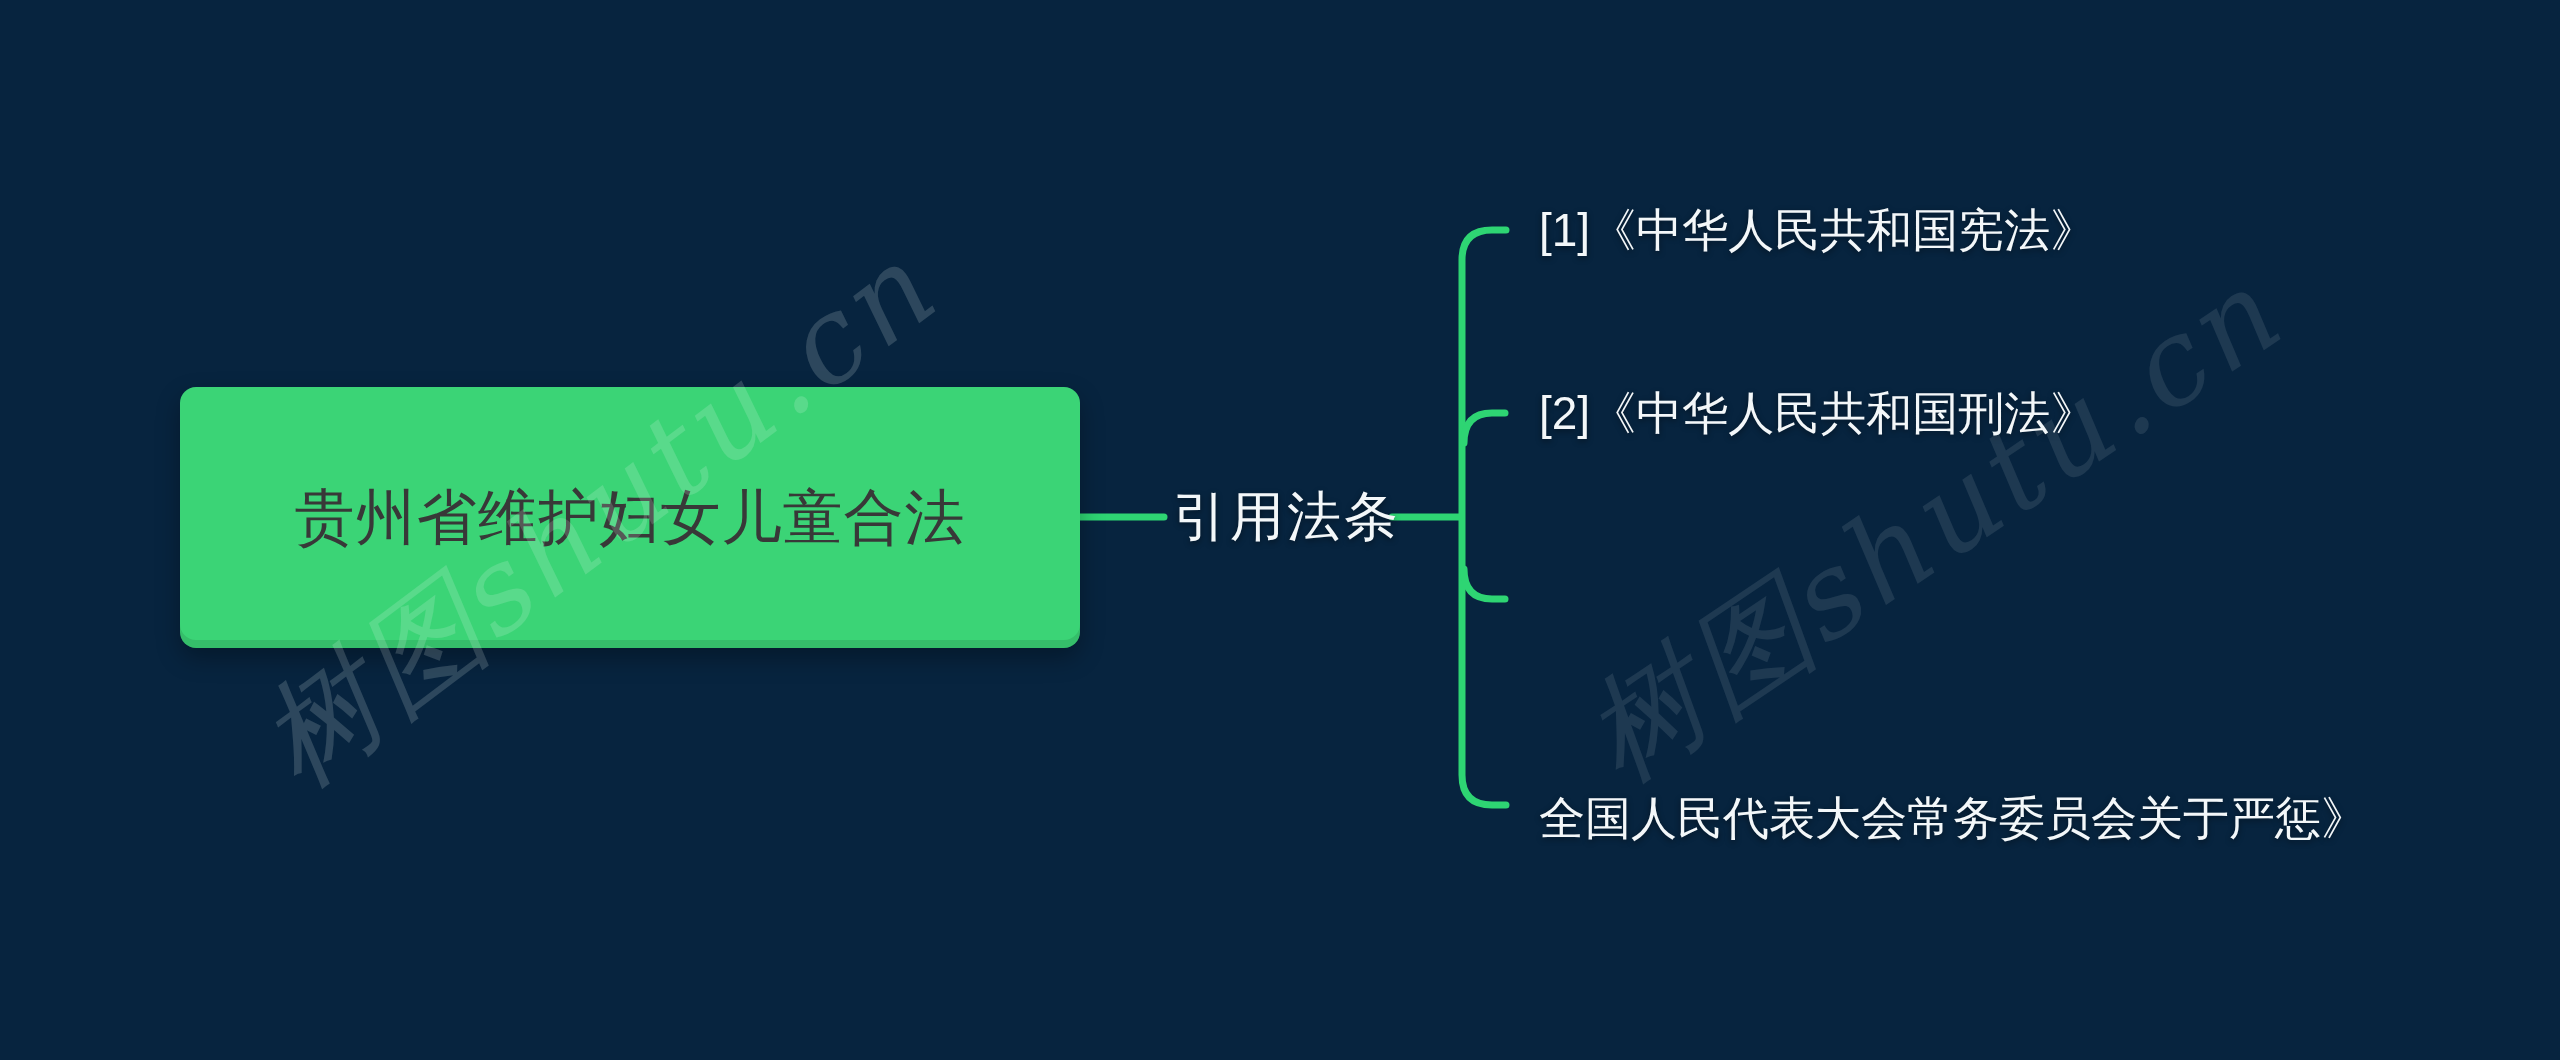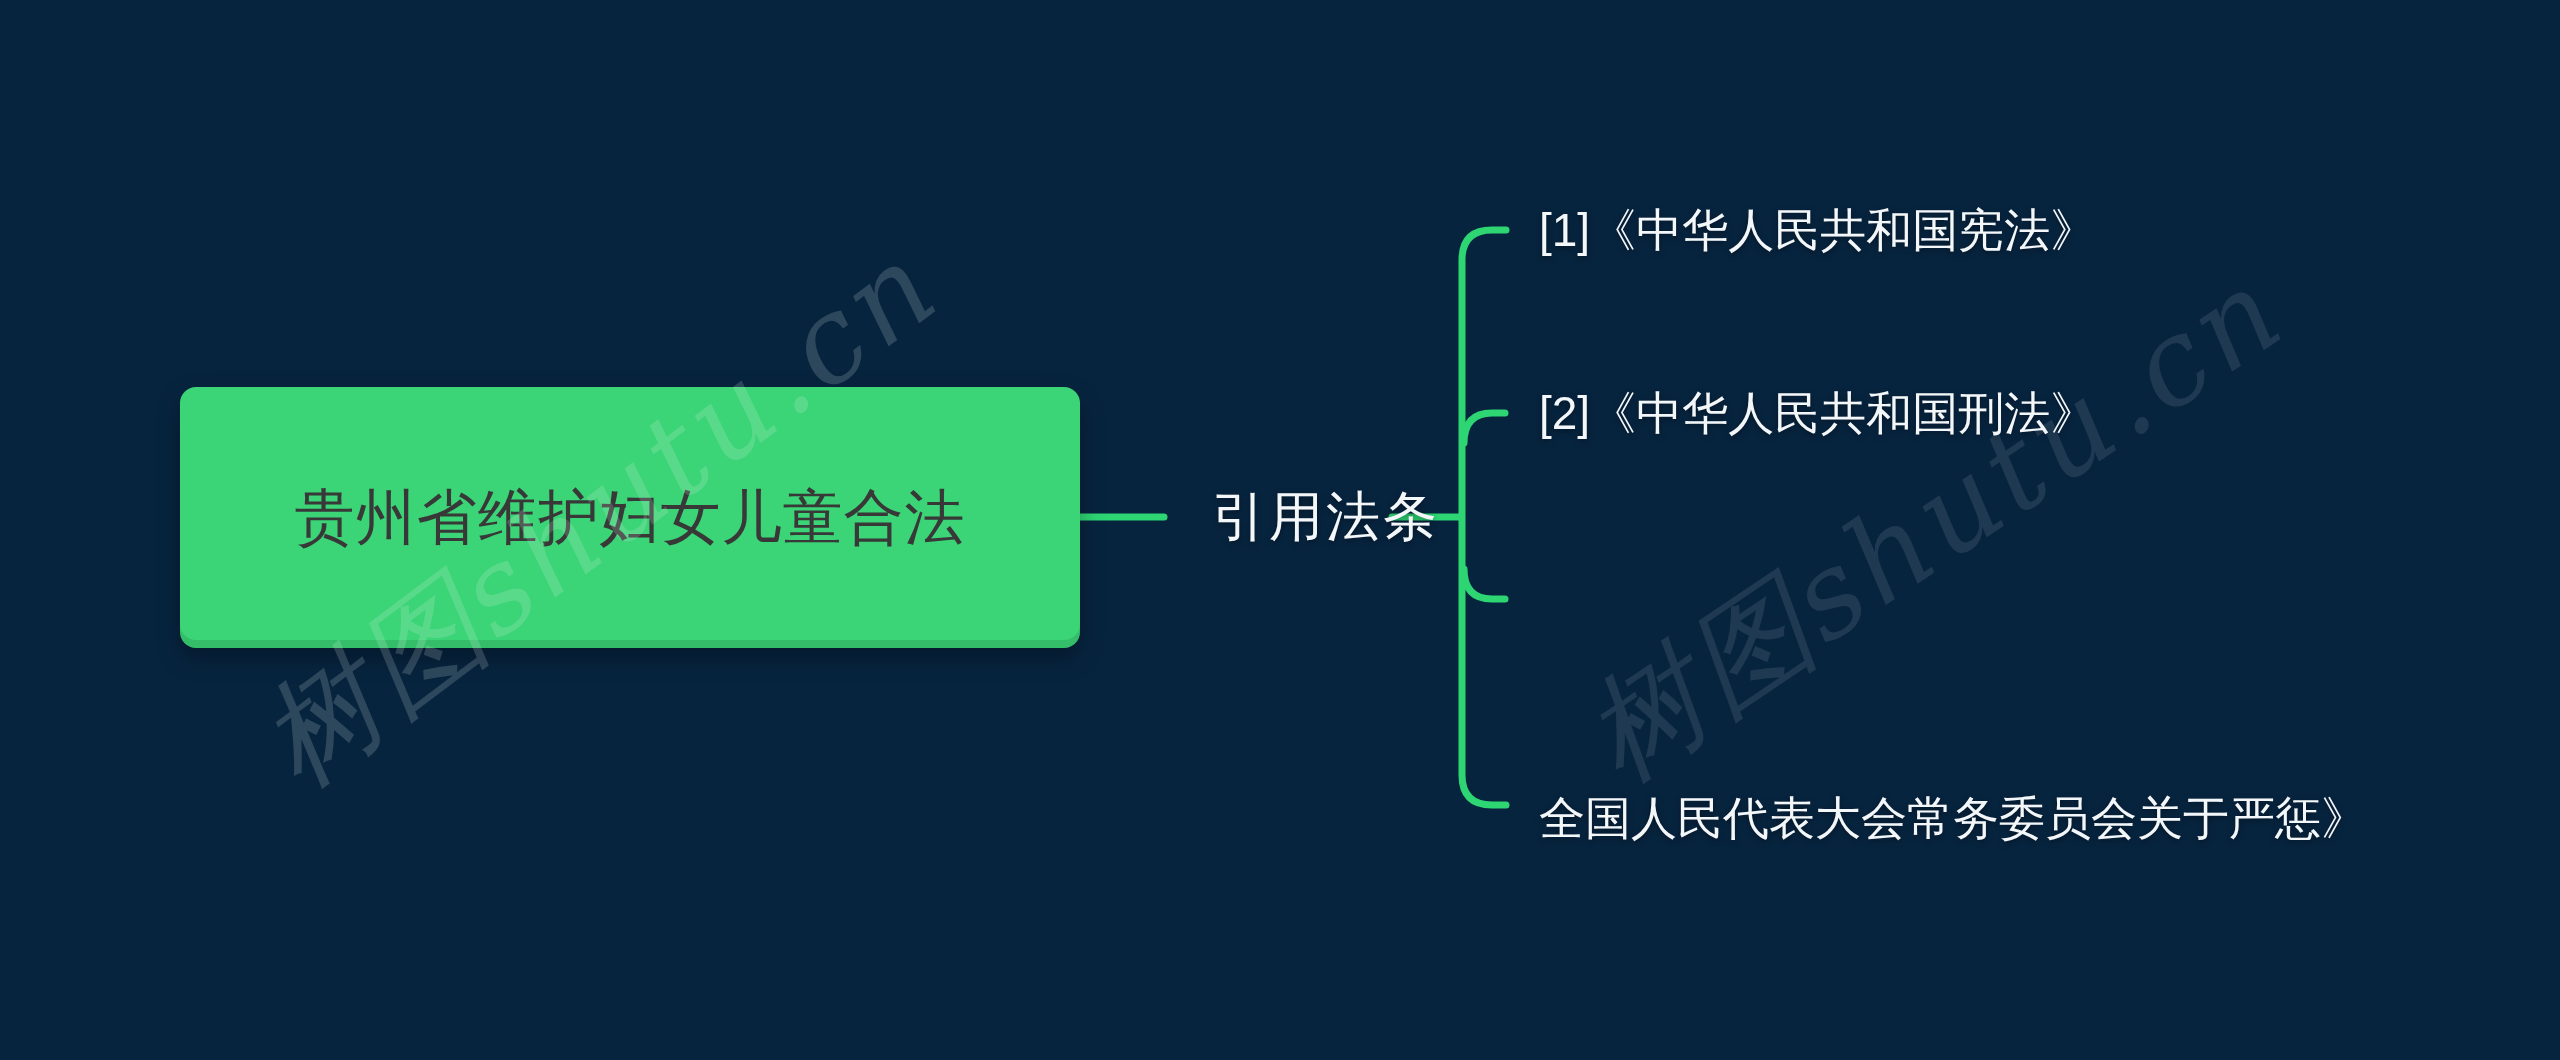--- a/index.html
+++ b/index.html
@@ -48,21 +48,21 @@
     color: var(--node-text, #383838);
     font-size: 60px;
     font-weight: 500;
     line-height: 102px;
     letter-spacing: 1px;
     white-space: nowrap;
     text-align: center;
   }
   .subtopic-label {
     position: absolute;
-    left: 1208px;
+    left: 1169px;
     top: 477px;
     width: 236px;
     height: 80px;
     display: flex;
     align-items: center;
     justify-content: center;
     color: var(--branch-text, #F3F7F9);
     font-size: 54px;
     font-weight: 500;
     letter-spacing: 3px;

